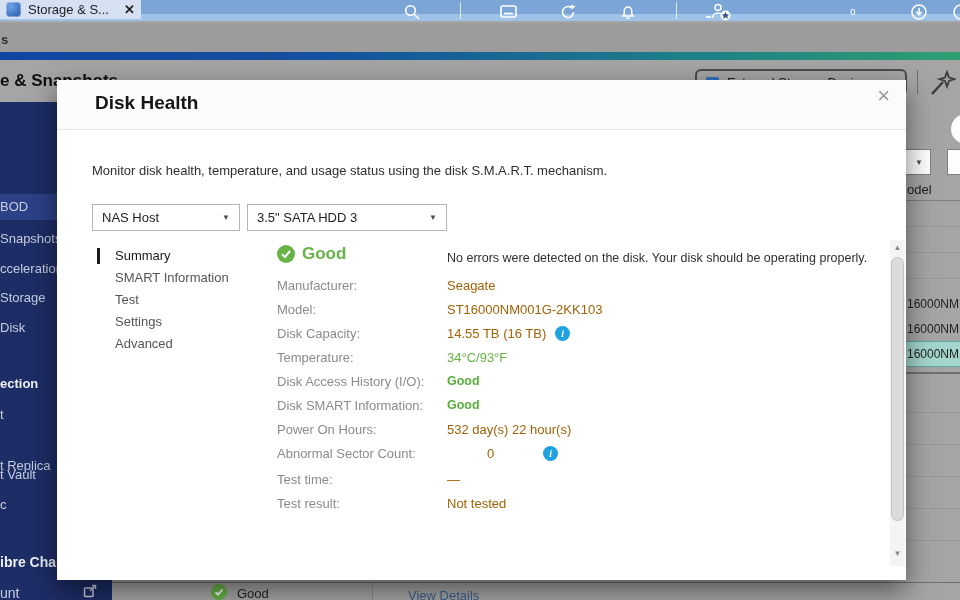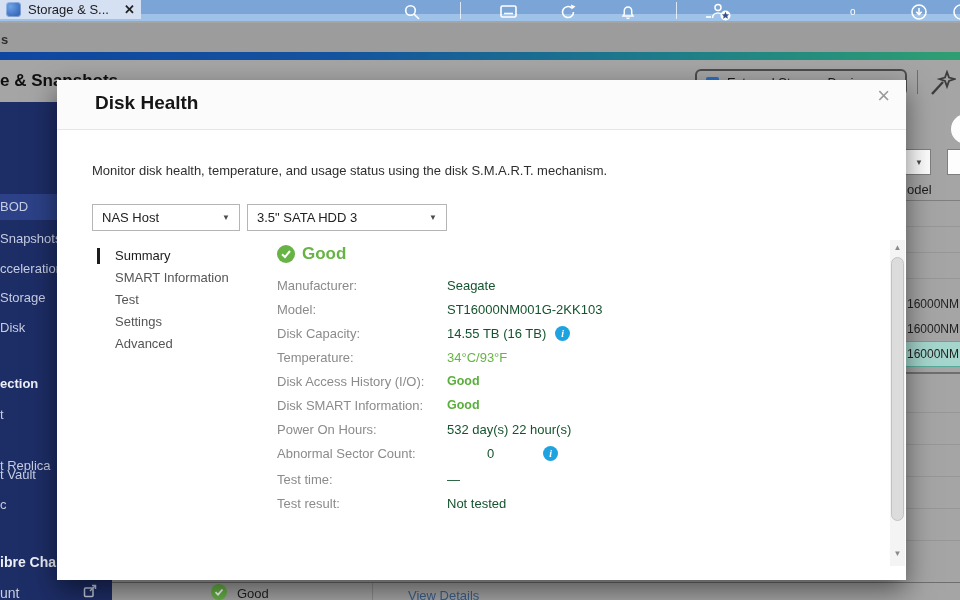--- a/index.html
+++ b/index.html
@@ -70,21 +70,21 @@
     padding:0 9px;box-sizing:border-box;cursor:pointer;}
   .dd-label{font-size:13px;color:#222;flex:1;}
   .navbar{left:40px;top:168px;width:3px;height:16px;background:#1c1c1c;}
   .nav-item{left:58px;font-size:13px;color:#555;cursor:pointer;white-space:nowrap;}
   .nav-item.active{color:#1c1c1c;}
   .good-wrap{left:220px;top:164px;display:flex;align-items:center;}
   .good-word{font-size:17px;font-weight:bold;color:#67b346;margin-left:7px;}
   .good-msg{left:390px;top:171px;font-size:12.5px;color:#2f2f2f;white-space:nowrap;}
   .frow{left:220px;width:580px;height:16px;display:flex;align-items:center;}
   .flabel{width:170px;color:#8b8b8b;font-size:13px;flex:none;}
-  .fval{color:#14532d;font-size:13px;}
+  .fval{color:#a16207;font-size:13px;}
   .frow.g .fval{color:#67b346;}
   .frow.gb .fval{color:#5aae3c;font-weight:bold;font-size:12.5px;}
   .info{width:15px;height:15px;border-radius:50%;background:#1fa3e0;color:#fff;font-size:10px;
     font-weight:bold;font-style:italic;display:inline-flex;align-items:center;justify-content:center;
     margin-left:9px;cursor:pointer;font-family:"Liberation Serif",serif;}
   
   .sb-track{left:833px;top:160px;width:15px;height:326px;background:#f4f4f4;}
   .sb-arrow{left:833px;width:15px;height:15px;display:flex;align-items:center;justify-content:center;
     font-size:8px;color:#8a8a8a;cursor:pointer;}
   .sb-thumb{left:834px;top:177px;width:13px;height:264px;background:#dcdcdc;border:1px solid #c2c2c2;
@@ -251,20 +251,21 @@
     <span class="abs nav-item" style="top:234px;">Settings</span>
     <span class="abs nav-item" style="top:256px;">Advanced</span>
 
     <div class="abs good-wrap">
       <svg width="18" height="18" viewBox="0 0 18 18">
           <circle cx="9" cy="9" r="9" fill="#67b346"></circle>
           <polyline points="5,9.3 8,12 13,6" fill="none" stroke="#fff" stroke-width="2"></polyline>
         </svg>
       <span class="good-word">Good</span>
     </div>
+    <span class="abs good-msg">No errors were detected on the disk. Your disk should be operating properly.</span>
 
     <div class="abs frow" style="top:197px;">
       <span class="flabel">Manufacturer:</span>
       <span class="fval">Seagate</span>
     </div>
     <div class="abs frow" style="top:221px;align-items:center;">
       <span class="flabel">Model:</span>
       <span class="fval">ST16000NM001G-2KK103</span>
     </div>
     <div class="abs frow" style="top:245px;">

